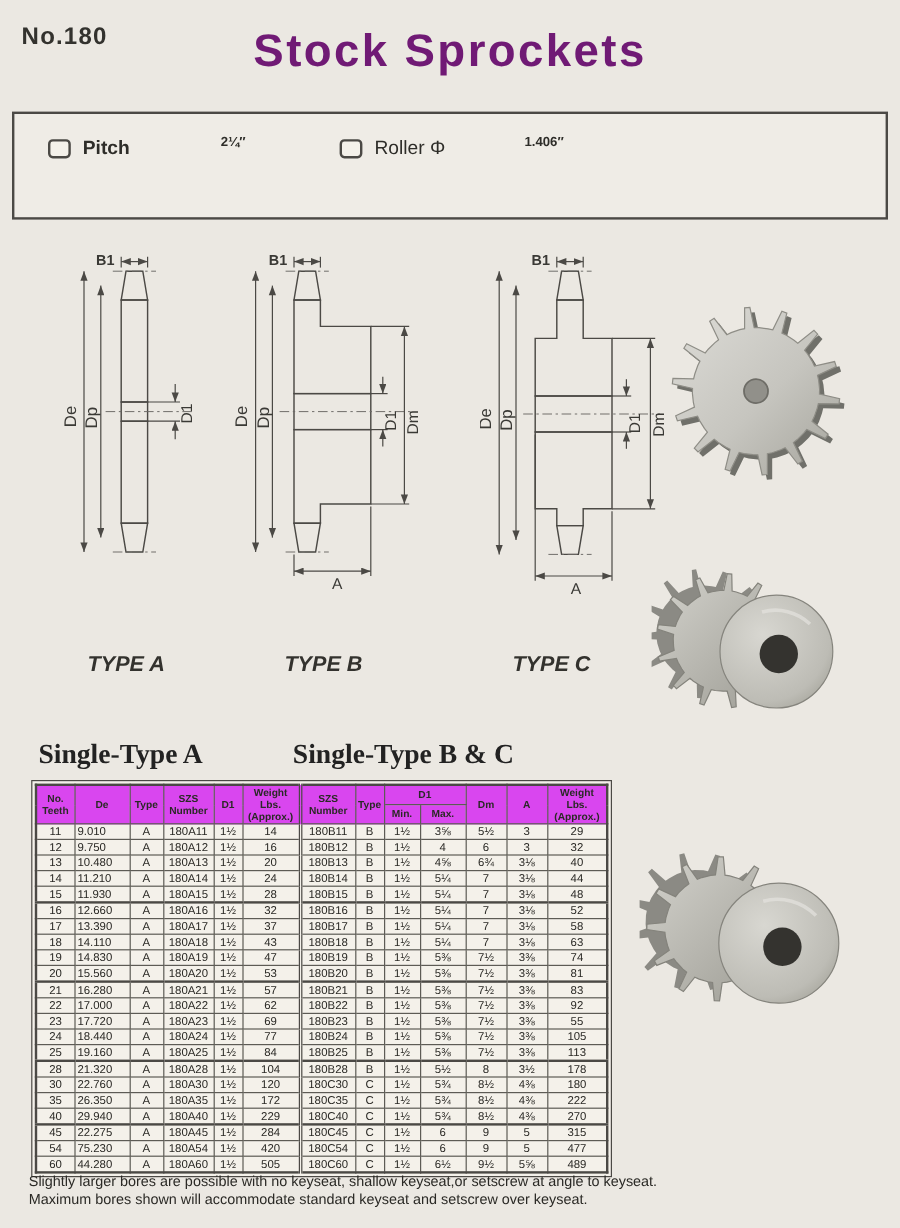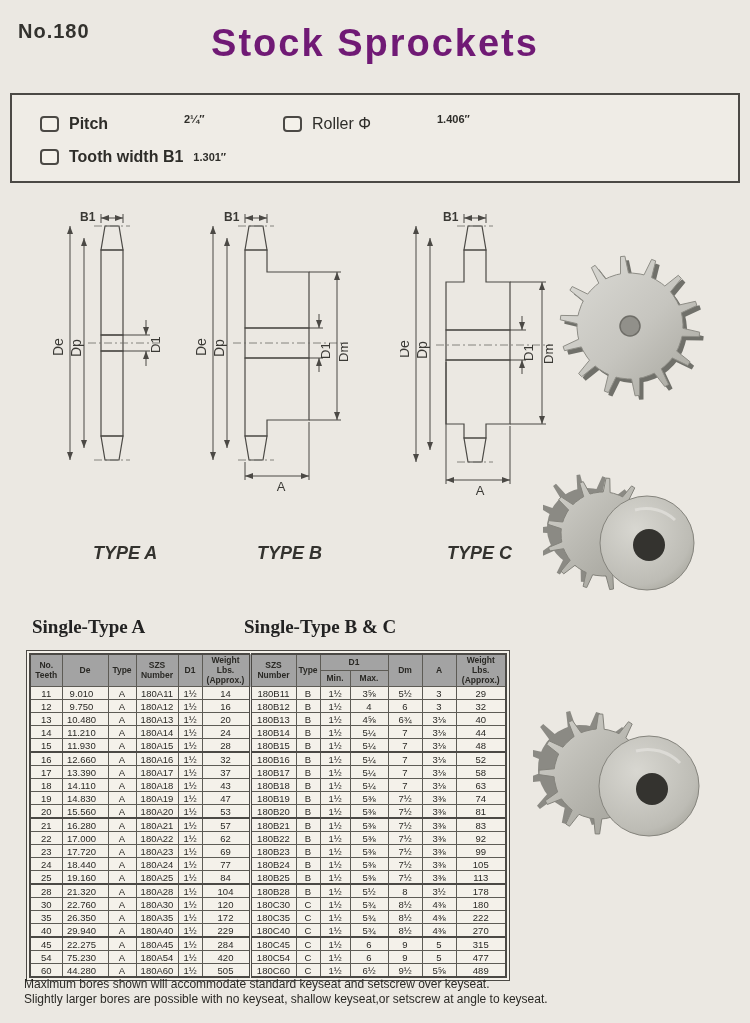--- a/index.html
+++ b/index.html
@@ -8,30 +8,30 @@
     background:#ebe8e2;color:#2e2d29;
     font-family:"Liberation Sans",sans-serif;
   }
   .catalog-no{position:absolute;left:18px;top:20px;font-size:20px;font-weight:bold;letter-spacing:1px;color:#33322e;}
   .page-title{position:absolute;left:0;top:22px;width:750px;text-align:center;font-size:38px;font-weight:bold;letter-spacing:2px;color:#701a75;}
   .spec-box{position:absolute;left:10px;top:93px;width:726px;height:86px;border:2px solid #4b4945;background:#efece6;}
   .spec-item{position:absolute;display:flex;align-items:center;gap:10px;}
   .cb{display:inline-block;width:15px;height:12px;border:2px solid #4b4945;border-radius:4px;background:#f4f1ea;}
   .spec-label{font-size:16px;font-weight:bold;}
   .spec-value{font-size:11px;font-weight:bold;}
-  .type-label{position:absolute;font-size:18px;font-weight:bold;font-style:italic;color:#33322e;margin-left:20px;}
-  .tbl-title{position:absolute;font-family:"Liberation Serif",serif;font-size:19px;font-weight:bold;color:#222;}
+  .type-label{position:absolute;font-size:18px;font-weight:bold;font-style:italic;color:#33322e;}
+  .tbl-title{position:absolute;font-family:"Liberation Serif",serif;font-size:23px;font-weight:bold;color:#222;}
   .diag{position:absolute;}
   .photo{position:absolute;}
   .table-wrap{position:absolute;left:26px;top:650px;border:1px solid #4b4945;padding:2px;background:#f4f1ea;}
   table.spr{border-collapse:collapse;table-layout:fixed;background:#f4f1ea;border:2px solid #4b4945;}
   table.spr th,table.spr td{border:1px solid #5d5b55;text-align:center;color:#2a2925;}
-  table.spr th{background:#a3a3a3;font-size:8.5px;font-weight:bold;line-height:1.15;white-space:pre-line;padding:1px 1px;}
+  table.spr th{background:#d946ef;font-size:8.5px;font-weight:bold;line-height:1.15;white-space:pre-line;padding:1px 1px;}
   table.spr td{font-size:9.5px;height:12px;line-height:1;padding:0 2px;}
-  table.spr td.de{text-align:center;padding-right:9px;}
+  table.spr td.de{text-align:left;padding-right:9px;}
   .bc-start{border-left:3px double #4b4945 !important;}
   tr.sep td{border-bottom:2px solid #4b4945;text-align:center;}
   .footnotes{position:absolute;left:24px;top:977px;font-size:12px;line-height:1.22;color:#2a2925;}
   svg text{font-family:"Liberation Sans",sans-serif;fill:#3a3935;}
   .dimline{stroke:#4b4945;stroke-width:1;fill:none;}
   .edge{stroke:#4b4945;stroke-width:1.2;fill:none;}
   .ctr{stroke:#6b6965;stroke-width:0.8;stroke-dasharray:8 3 2 3;fill:none;}
 </style>
 </head>
 <body>
@@ -75,25 +75,20 @@
   </div>
   <div class="spec-item" style="left:172px;top:18px;">
     <span class="spec-value">2¼″</span>
   </div>
   <div class="spec-item" style="left:255px;top:20px;margin-left:16px;">
     <span class="cb"></span>
     <span class="spec-label" style="font-weight:normal;">Roller Φ</span>
   </div>
   <div class="spec-item" style="left:425px;top:18px;">
     <span class="spec-value">1.406″</span>
-  </div>
-  <div class="spec-item" style="left:28px;top:53px;">
-    <span class="cb"></span>
-    <span class="spec-label">Tooth width B1</span>
-    <span class="spec-value">1.301″</span>
   </div>
 </div>
 
 <svg class="diag" style="left:50px;top:210px;" width="135" height="272" viewBox="0 0 135 272">
   <polygon class="edge" fill="#f6f3ec" points="55,16 69,16 73,40 51,40"></polygon>
   <rect class="edge" x="51" y="40" width="22" height="85" fill="url(#hatch)"></rect>
   <rect class="edge" x="51" y="125" width="22" height="16" fill="#f6f3ec"></rect>
   <rect class="edge" x="51" y="141" width="22" height="85" fill="url(#hatch)"></rect>
   <polygon class="edge" fill="#f6f3ec" points="51,226 73,226 69,250 55,250"></polygon>
   <line class="ctr" x1="38" y1="133" x2="112" y2="133"></line>
@@ -437,21 +432,21 @@
           <td>A</td>
           <td>180A23</td>
           <td>1½</td>
           <td>69</td>
           <td class="bc-start">180B23</td>
           <td>B</td>
           <td>1½</td>
           <td>5⅜</td>
           <td>7½</td>
           <td>3⅜</td>
-          <td>99</td>
+          <td>55</td>
         </tr>
         <tr>
           <td>24</td>
           <td class="de">18.440</td>
           <td>A</td>
           <td>180A24</td>
           <td>1½</td>
           <td>77</td>
           <td class="bc-start">180B24</td>
           <td>B</td>
@@ -579,15 +574,15 @@
           <td>6½</td>
           <td>9½</td>
           <td>5⅝</td>
           <td>489</td>
         </tr>
       </tbody>
   </table>
 </div>
 
 <div class="footnotes">
+  <div>Slightly larger bores are possible with no keyseat, shallow keyseat,or setscrew at angle to keyseat.</div>
   <div>Maximum bores shown will accommodate standard keyseat and setscrew over keyseat.</div>
-  <div>Slightly larger bores are possible with no keyseat, shallow keyseat,or setscrew at angle to keyseat.</div>
 </div>
 
 </body></html>

